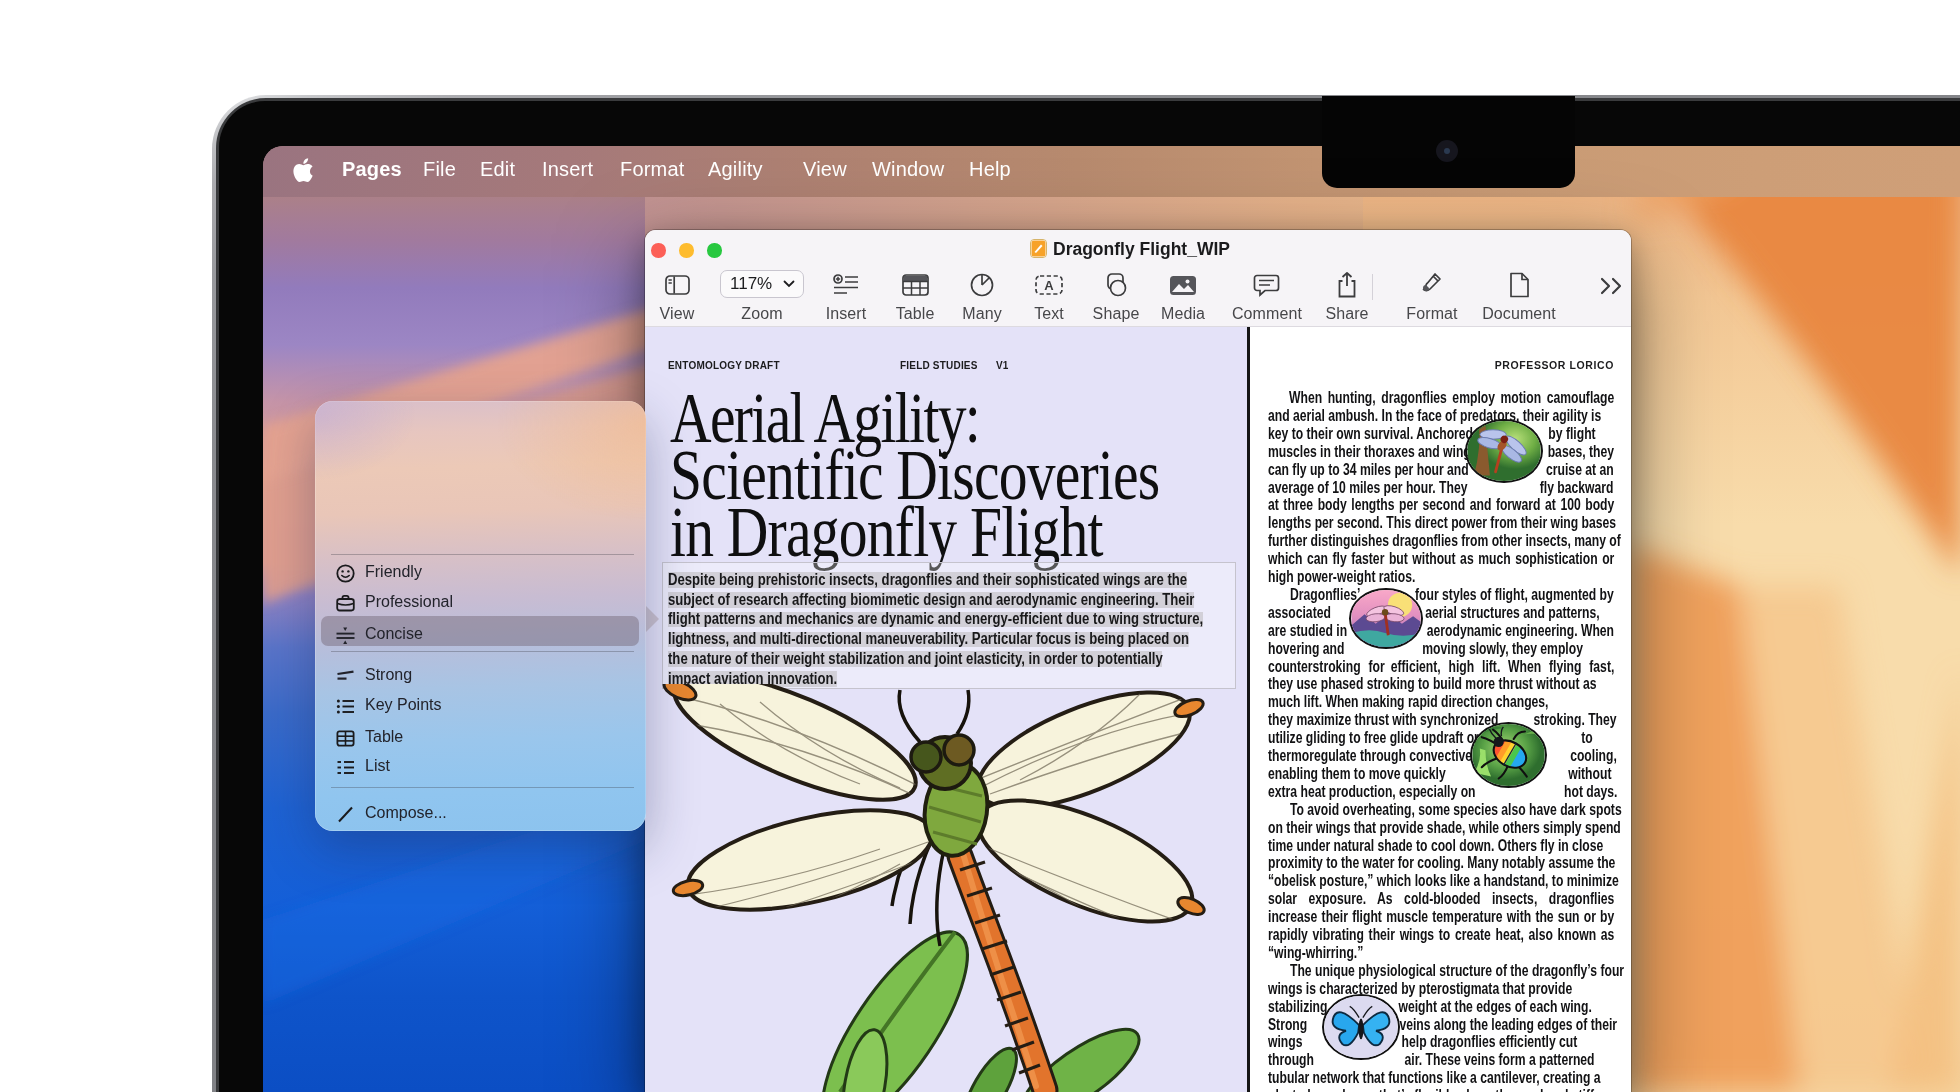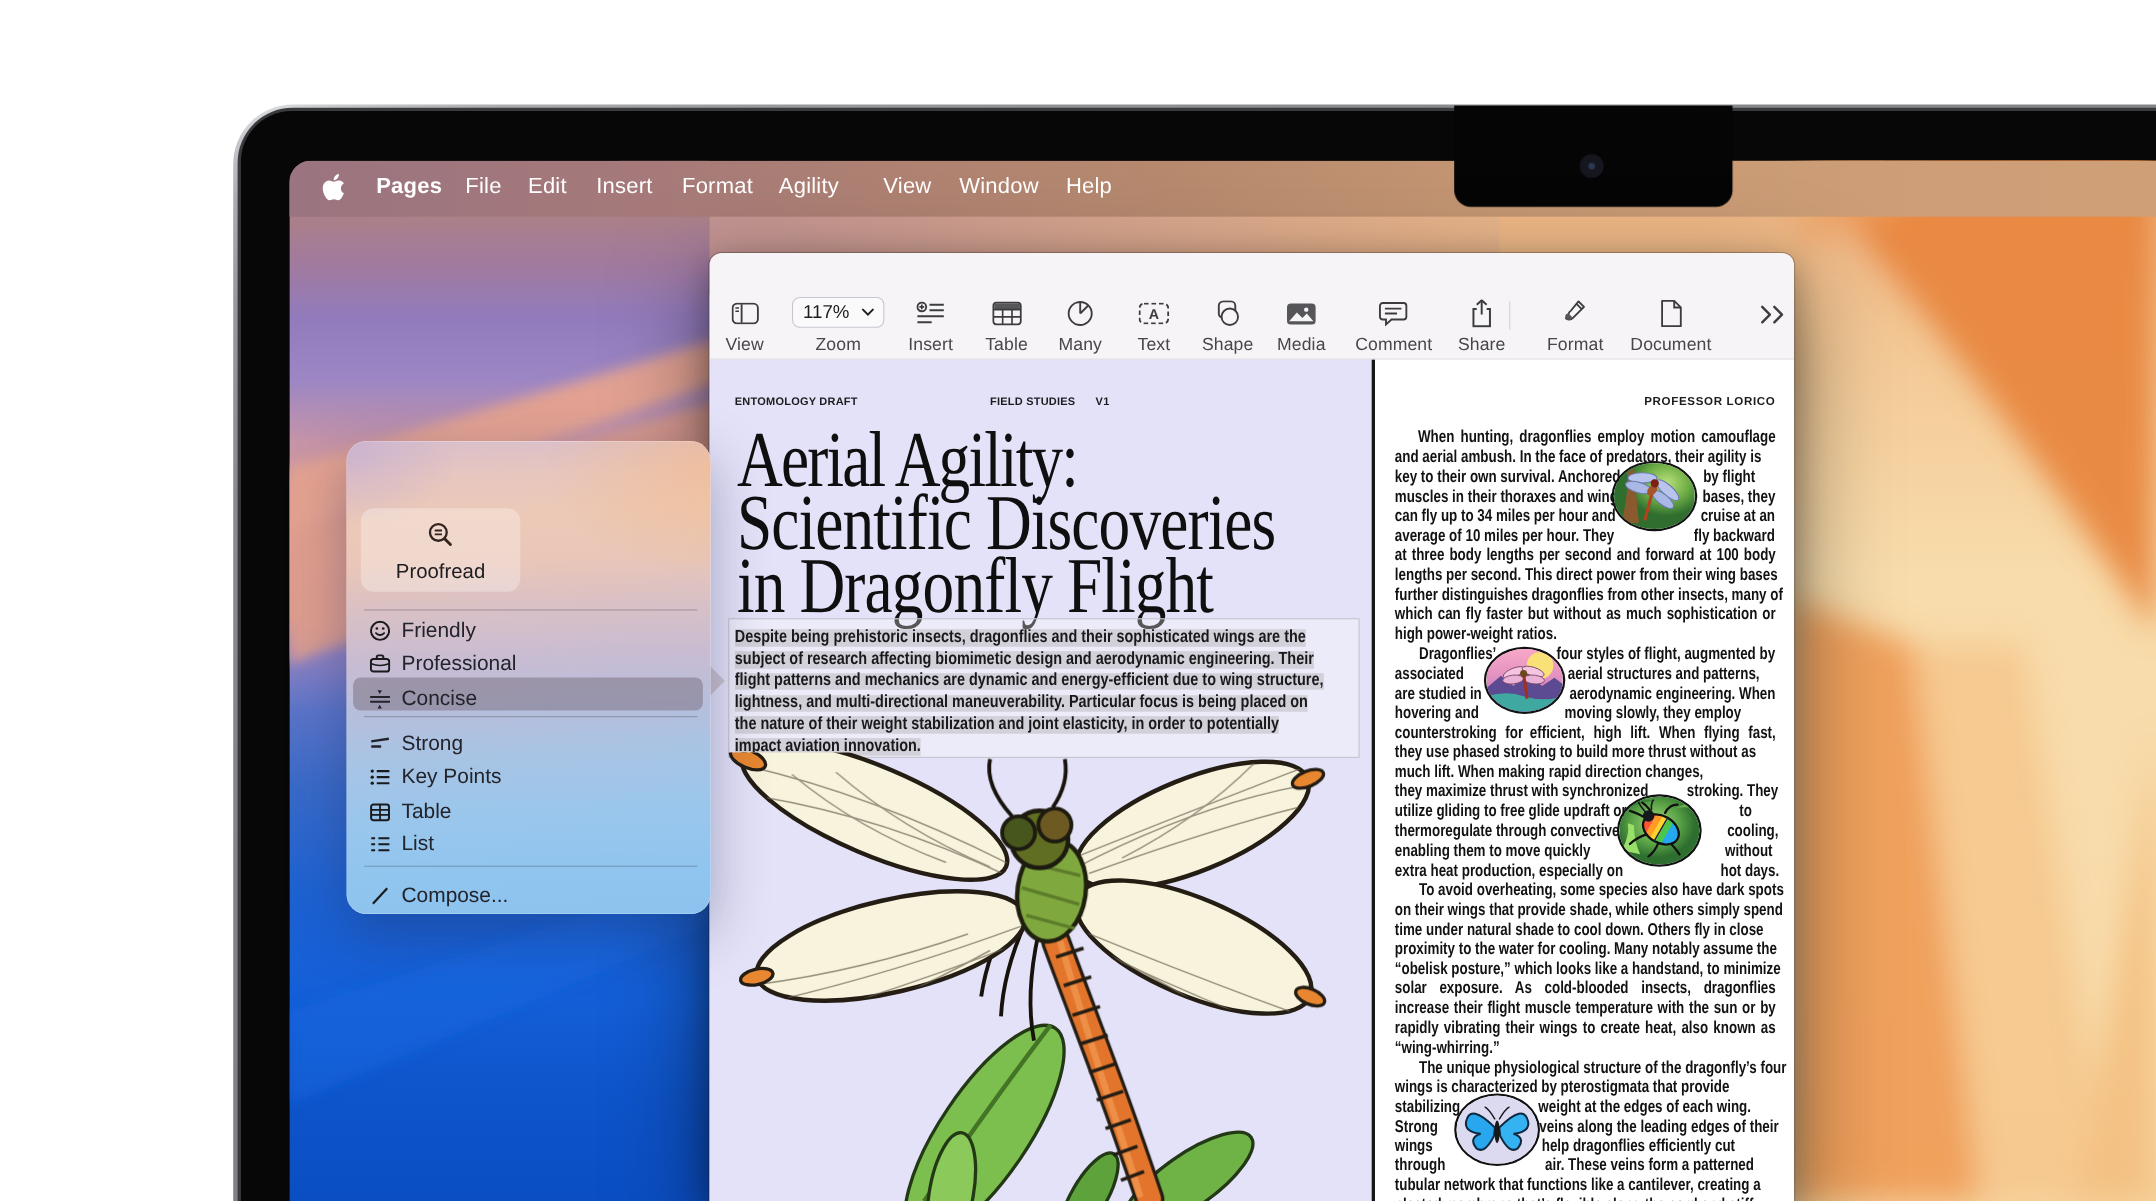--- a/index.html
+++ b/index.html
@@ -47,21 +47,21 @@
   background:linear-gradient(178deg,#d9bfca 0%,#e7c6bf 8%,#ecc9b7 16%,#e9c6b8 26%,#d8c0c6 36%,#c8bcd2 46%,#b7bedb 56%,#a8c4e4 66%,#9ac6ec 78%,#90c5ef 90%,#8cc3ee 100%);
   box-shadow:0 18px 50px rgba(30,40,90,.35),0 0 0 0.5px rgba(255,255,255,.4) inset}
 .pop-ov{position:absolute;left:315px;top:401px;width:331px;height:430px;border-radius:18px;
   background:radial-gradient(75% 38% at 100% 5%,rgba(246,184,126,.5) 0%,rgba(246,184,126,0) 60%),radial-gradient(55% 28% at 0% 3%,rgba(188,168,214,.5) 0%,rgba(188,168,214,0) 55%)}
 .tail{position:absolute;left:641px;top:601px;width:0;height:0;border-top:18px solid transparent;border-bottom:18px solid transparent;border-left:18px solid #cbc2cf}
 .pill{position:absolute;left:329px;top:413px;width:306px;height:35px;border-radius:18px;background:rgba(235,225,238,.38);box-shadow:0 0 0 1.5px rgba(255,255,255,.45)}
 .pill .ph{position:absolute;left:38px;top:7px;font-size:18.5px;color:#8c8492}
 .pbtn{position:absolute;width:145px;height:76px;border-radius:12px;background:rgba(255,255,255,.3);text-align:center;color:#2b211f}
 .pbtn .lbl{position:absolute;width:100%;top:46px;font-size:18.5px;font-weight:400;color:#1d1d1f}
 .prow{position:absolute;left:336px;font-size:19px;color:#22232b;height:30px}
-.prow .txt{position:absolute;left:29px;top:2px;font-size:19px;white-space:nowrap}
+.prow .txt{position:absolute;left:29px;top:2px;font-size:16px;white-space:nowrap}
 .hili{position:absolute;left:321px;top:616px;width:318px;height:30px;border-radius:7px;background:rgba(112,100,116,.45)}
 .pdiv{position:absolute;left:331px;width:303px;height:1px;background:rgba(60,60,70,.33)}
 </style></head>
 <body>
 <div id="stage">
   <div class="alu"></div>
   <div class="alud"></div>
   <div class="bezel"></div>
   <div class="screenwrap">
     <svg class="wall" width="1697" height="946" viewBox="0 0 1697 946" preserveAspectRatio="none">
@@ -131,20 +131,31 @@
       <span style="left:445px">Agility</span>
       <span style="left:540px">View</span>
       <span style="left:609px">Window</span>
       <span style="left:706px">Help</span>
     </div>
   </div>
   <div class="notch"></div>
   <div class="cam"></div>
     <div class="camdot"></div>
   <div class="win">
+    <div class="titlebar">
+      <div style="position:absolute;left:6px;top:13px;width:14.5px;height:14.5px;border-radius:50%;background:#fc5f57"></div>
+      <div style="position:absolute;left:34px;top:13px;width:14.5px;height:14.5px;border-radius:50%;background:#febc2e"></div>
+      <div style="position:absolute;left:62px;top:13px;width:14.5px;height:14.5px;border-radius:50%;background:#28c840"></div>
+      <svg style="position:absolute;left:385px;top:9px" width="17" height="19" viewBox="0 0 17 19">
+          <rect x="0.5" y="0.5" width="16" height="18" rx="3.5" fill="#fff" stroke="#d6b46a"></rect>
+          <rect x="1.5" y="1.5" width="14" height="16" rx="2.5" fill="#f7a229"></rect>
+          <path d="M4.5,13 L11,5.5 L12.5,7 L6,14 Z" fill="#fff"></path>
+        </svg>
+      <div style="position:absolute;left:408px;top:9px;font-size:17.5px;font-weight:700;color:#1b1b1d">Dragonfly Flight_WIP</div>
+    </div>
     <div class="toolbar">
       <svg style="position:absolute;left:20px;top:7px" width="25" height="20" viewBox="0 0 25 20">
           <rect x="1" y="1" width="23" height="18" rx="4" fill="none" stroke="#3c3c3e" stroke-width="1.7"></rect>
           <line x1="9.2" y1="1.5" x2="9.2" y2="18.5" stroke="#3c3c3e" stroke-width="1.7"></line>
           <line x1="3.5" y1="5" x2="6.8" y2="5" stroke="#3c3c3e" stroke-width="1.4"></line>
           <line x1="3.5" y1="8" x2="6.8" y2="8" stroke="#3c3c3e" stroke-width="1.4"></line>
         </svg>
       <div class="tlabel" style="left:32px">View</div>
       <div style="position:absolute;left:75px;top:2px;width:84px;height:28px;border:1.5px solid #c9c6cf;border-radius:7px;background:rgba(255,255,255,.5)">
         <span style="position:absolute;left:9px;top:3px;font-size:17px;color:#1d1d1f">117%</span>
@@ -480,29 +491,20 @@
         <path d="M2,-2 Q26,-26 30,-8 Q32,2 16,4 Q28,8 20,18 Q12,24 3,6 Z" fill="#35b2f2" stroke="#0d2a40" stroke-width="2"></path>
         <ellipse cx="0" cy="2" rx="2.6" ry="11" fill="#16181c"></ellipse>
         <path d="M-2,-10 Q-8,-20 -12,-22 M2,-10 Q8,-20 12,-22" stroke="#16181c" stroke-width="1.4" fill="none"></path>
       </g>
     </svg>
   </div>
 
   <div class="tail"></div>
   <div class="pop"></div>
   <div class="pop-ov"></div>
-  <div class="pbtn" style="left:328px;top:462px">
-    <svg style="position:absolute;left:60px;top:12px" width="25" height="25" viewBox="0 0 25 25">
-      <circle cx="10.5" cy="10" r="7.6" fill="none" stroke="#32231f" stroke-width="2.1"></circle>
-      <line x1="16.2" y1="15.7" x2="21.5" y2="21" stroke="#32231f" stroke-width="2.6" stroke-linecap="round"></line>
-      <line x1="7.2" y1="8.2" x2="13.8" y2="8.2" stroke="#32231f" stroke-width="1.8"></line>
-      <line x1="7.2" y1="11.8" x2="13.8" y2="11.8" stroke="#32231f" stroke-width="1.8"></line>
-    </svg>
-    <div class="lbl">Proofread</div>
-  </div>
   <div class="pdiv" style="top:554px"></div>
   <div class="hili"></div>
   <div class="prow" style="top:561px">
     <svg style="position:absolute;left:0;top:3px" width="19" height="19" viewBox="0 0 19 19">
         <circle cx="9.5" cy="9.5" r="8.2" fill="none" stroke="#1a1a1c" stroke-width="1.8"></circle>
         <circle cx="6.6" cy="7.4" r="1.2" fill="#1a1a1c"></circle>
         <circle cx="12.4" cy="7.4" r="1.2" fill="#1a1a1c"></circle>
         <path d="M5.8,11.5 Q9.5,15 13.2,11.5" fill="none" stroke="#1a1a1c" stroke-width="1.6" stroke-linecap="round"></path>
       </svg>
     <span class="txt">Friendly</span>

